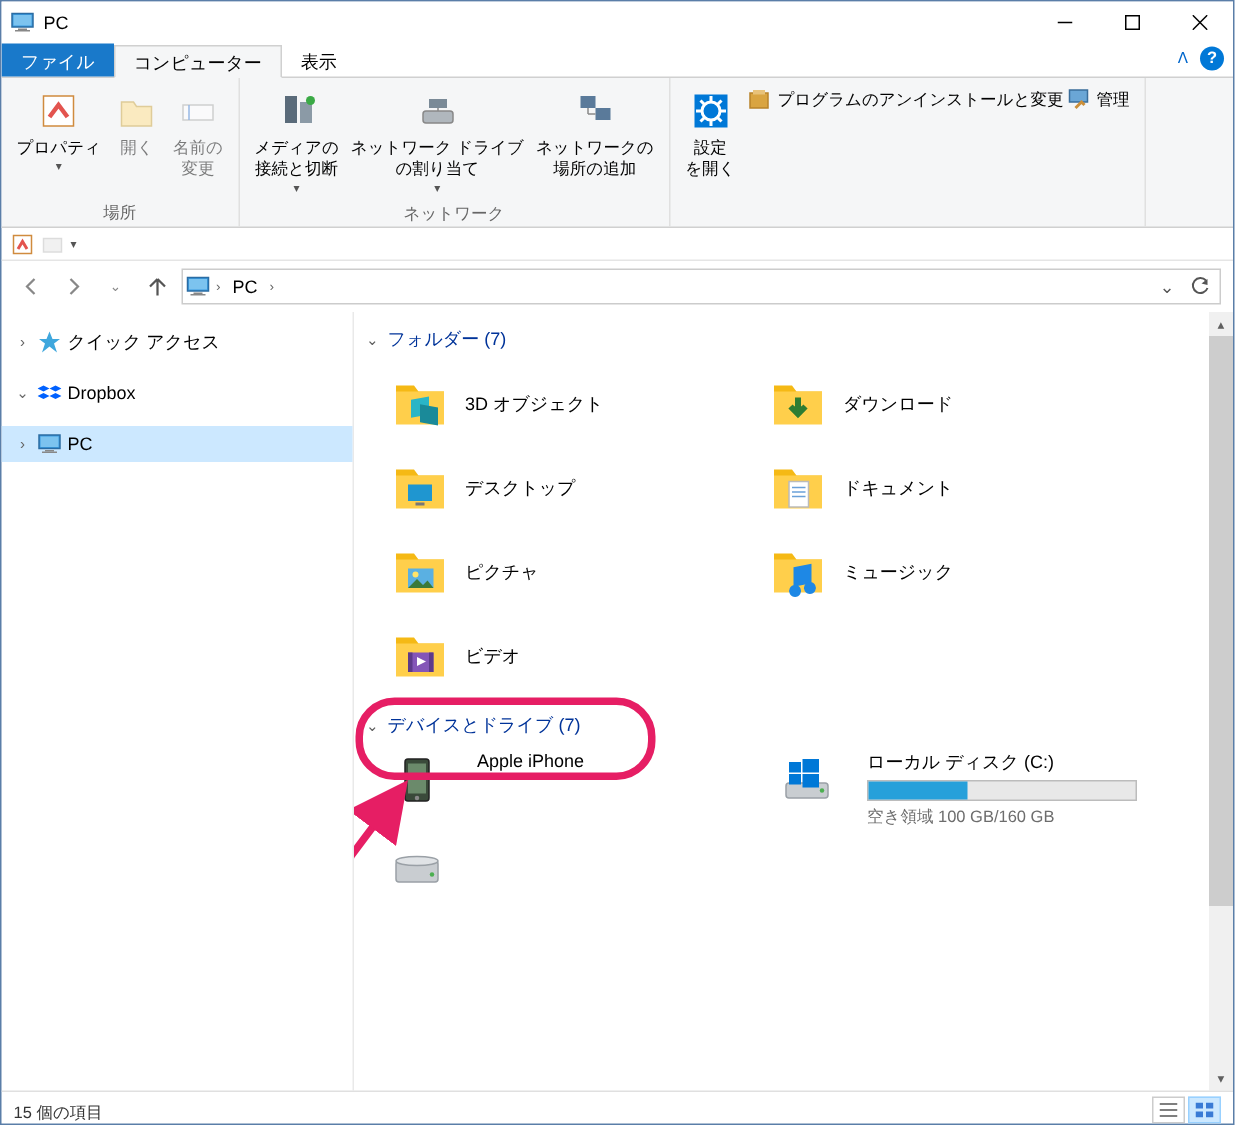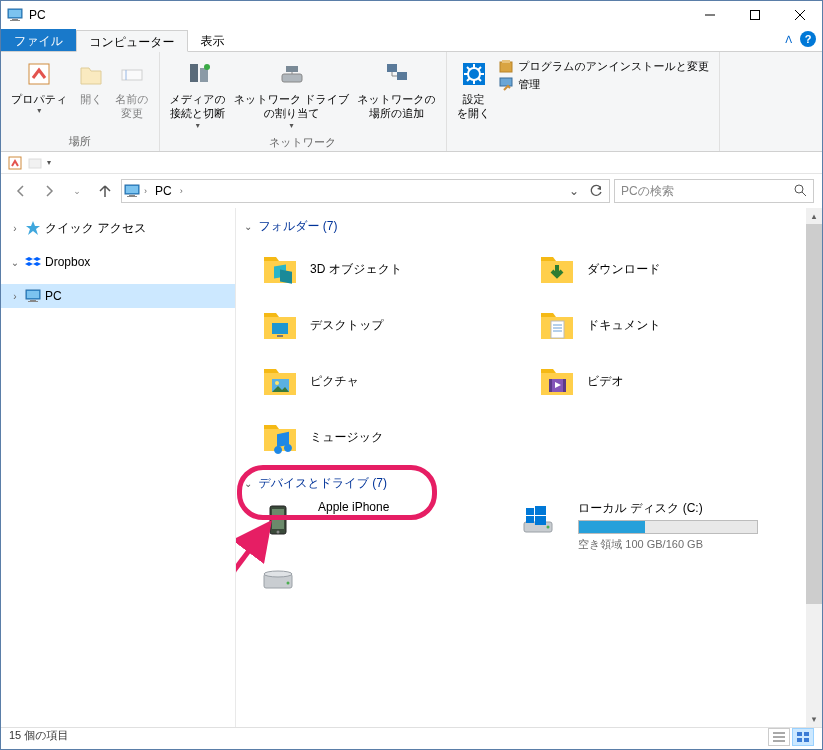--- a/index.html
+++ b/index.html
@@ -23,21 +23,21 @@
 
 .ribbon { height: 100px; background: #f5f6f7; display: flex; border-bottom: 1px solid #d0d0d0; }
 .ribbon-group { border-right: 1px solid #e0e0e0; padding: 4px 6px 2px; display: flex; flex-direction: column; }
 .ribbon-group .items { display: flex; flex: 1; align-items: flex-start; }
 .ribbon-group .label { text-align: center; font-size: 11px; color: #666; padding-top: 2px; }
 .ribbon-btn { display: flex; flex-direction: column; align-items: center; padding: 2px 4px; text-align: center; font-size: 11px; line-height: 1.3; min-width: 40px; }
 .ribbon-btn.disabled { opacity: 0.5; }
 .ribbon-btn .ico { width: 32px; height: 32px; display: flex; align-items: center; justify-content: center; margin-bottom: 2px; }
 .ribbon-btn .ico svg { width: 28px; height: 28px; }
 .ribbon-btn .caret { font-size: 8px; color: #555; }
-.ribbon-list { display: flex; flex-direction: column; gap: 2px; padding: 2px 4px; font-size: 11px; }
+.ribbon-list { display: flex; flex-direction: row; gap: 2px; padding: 2px 4px; font-size: 11px; }
 .ribbon-list-item { display: flex; align-items: center; gap: 4px; }
 .ribbon-list-item .small-ico { width: 16px; height: 16px; }
 
 
 .qat { height: 22px; display: flex; align-items: center; gap: 4px; padding: 0 6px; border-bottom: 1px solid #e5e5e5; }
 .qat .qico { width: 16px; height: 16px; display: flex; align-items: center; justify-content: center; }
 
 
 .navbar { height: 34px; display: flex; align-items: center; gap: 4px; padding: 4px 8px; }
 .nav-arrow { width: 24px; height: 24px; display: flex; align-items: center; justify-content: center; color: #888; }
@@ -54,39 +54,39 @@
 .main { display: flex; height: 519px; }
 .sidebar { width: 235px; border-right: 1px solid #e9e9e9; padding: 8px 0; }
 .tree-item { display: flex; align-items: center; height: 24px; padding-left: 8px; gap: 4px; }
 .tree-item.selected { background: #cce8ff; }
 .tree-exp { width: 12px; text-align: center; color: #666; font-size: 10px; }
 .tree-ico { width: 16px; height: 16px; display: flex; align-items: center; justify-content: center; }
 
 .content { flex: 1; padding: 6px 0 0 4px; position: relative; overflow: hidden; }
 .section-header { display: flex; align-items: center; gap: 6px; padding: 4px 4px; color: #003399; font-size: 12px; }
 .section-header .chev { color: #5a5a5a; font-size: 10px; }
-.folder-grid { display: grid; grid-template-columns: 250px 250px; gap: 4px 27px; padding: 4px 0 8px 20px; }
+.folder-grid { display: grid; grid-template-columns: 250px 250px; gap: 4px 2px; padding: 4px 0 8px 20px; }
 .folder-item { display: flex; align-items: center; gap: 10px; height: 52px; }
 .folder-ico { width: 40px; height: 40px; display: flex; align-items: center; justify-content: center; }
 .folder-name { font-size: 12px; }
 
 .drive-grid { display: grid; grid-template-columns: 250px 250px; gap: 4px 10px; padding: 4px 0 8px 20px; }
 .drive-item { display: flex; align-items: flex-start; gap: 22px; min-height: 54px; }
 .drive-ico { width: 36px; height: 36px; display: flex; align-items: center; justify-content: center; margin-top: 2px; }
 .drive-info { display: flex; flex-direction: column; gap: 3px; }
 .drive-bar { width: 180px; height: 14px; border: 1px solid #bcbcbc; background: #e8e8e8; position: relative; }
 .drive-bar-fill { height: 100%; background: #26a0da; }
 .drive-sub { font-size: 11px; color: #6d6d6d; }
 
 .scrollbar { position: absolute; right: 0; top: 0; width: 16px; height: 100%; background: #f0f0f0; }
 .scroll-btn { width: 16px; height: 16px; background: #f0f0f0; display: flex; align-items: center; justify-content: center; color: #606060; font-size: 9px; }
 .scroll-thumb { width: 16px; background: #cdcdcd; position: absolute; }
 
 
-.statusbar { position: absolute; bottom: 0; left: 0; right: 0; height: 22px; border-top: 1px solid #e0e0e0; display: flex; align-items: flex-start; padding: 0 8px; font-size: 11px; color: #333; }
+.statusbar { position: absolute; bottom: 0; left: 0; right: 0; height: 22px; border-top: 1px solid #e0e0e0; display: flex; align-items: flex-end; padding: 0 8px; font-size: 11px; color: #333; }
 .statusbar .view-btns { margin-left: auto; display: flex; gap: 2px; }
 .view-btn { width: 22px; height: 18px; border: 1px solid #ccc; display: flex; align-items: center; justify-content: center; }
 .view-btn.active { background: #cce8ff; border-color: #99d1ff; }
 
 
 .annot-circle { position: absolute; border: 5px solid #e61e64; border-radius: 26px; pointer-events: none; z-index: 50; }
 .annot-arrow { position: absolute; pointer-events: none; z-index: 50; }
 
 
 .fld-yellow { fill: #ffcf4b; }
@@ -299,27 +299,20 @@
     <span class="addr-btns">
       <span class="addr-btn">⌄</span>
       <span class="addr-btn">
           <svg width="14" height="14">
             <path d="M11 3 A5 5 0 1 0 12 8" fill="none" stroke="#555" stroke-width="1.3"></path>
             <path d="M12 2 L12 6 L8 5 z" fill="#555"></path>
           </svg>
         </span>
     </span>
   </div>
-  <div class="searchbox">
-    <span>PCの検索</span>
-    <span class="mag"><svg width="14" height="14">
-          <circle cx="6" cy="6" r="4" fill="none" stroke="#555"></circle>
-          <line x1="9" y1="9" x2="13" y2="13" stroke="#555"></line>
-        </svg></span>
-  </div>
 </div>
 
 <div class="main">
   <div class="sidebar">
     <div class="tree-item">
       <span class="tree-exp">›</span>
       <span class="tree-ico">
           <svg viewBox="0 0 16 16">
             <path d="M8 1 L10 6 L15 6 L11 9 L13 15 L8 11 L3 15 L5 9 L1 6 L6 6 Z" fill="#3fa7dd"></path>
           </svg>
@@ -413,37 +406,37 @@
               <path d="M12 31 l6 -6 l4 4 l3 -3 l4 5 z" fill="#3a7a3a"></path>
             </svg>
           </span>
           <span class="folder-name">ピクチャ</span>
         </div>
         <div class="folder-item">
           <span class="folder-ico">
             <svg viewBox="0 0 40 40" width="40" height="40">
               <path class="fld-tab" d="M4 8 h12 l3 4 h17 v2 H4 z"></path>
               <path class="fld-yellow" d="M4 12 h32 v22 H4 z"></path>
+              <path d="M18 30 a3 3 0 1 0 0.1 0 M18 30 v-12 l10 -2 v12 a3 3 0 1 1 -0.1 0" fill="#1e88e5" stroke="#1e88e5" stroke-width="2"></path>
+            </svg>
+          </span>
+          <span class="folder-name">ミュージック</span>
+        </div>
+        <div class="folder-item">
+          <span class="folder-ico">
+            <svg viewBox="0 0 40 40" width="40" height="40">
+              <path class="fld-tab" d="M4 8 h12 l3 4 h17 v2 H4 z"></path>
+              <path class="fld-yellow" d="M4 12 h32 v22 H4 z"></path>
               <rect x="12" y="18" width="17" height="13" fill="#8456b8"></rect>
               <rect x="12" y="18" width="3" height="13" fill="#5d3a8a"></rect>
               <rect x="26" y="18" width="3" height="13" fill="#5d3a8a"></rect>
               <path d="M18 21 l6 3 l-6 3 z" fill="#fff"></path>
             </svg>
           </span>
           <span class="folder-name">ビデオ</span>
-        </div>
-        <div class="folder-item">
-          <span class="folder-ico">
-            <svg viewBox="0 0 40 40" width="40" height="40">
-              <path class="fld-tab" d="M4 8 h12 l3 4 h17 v2 H4 z"></path>
-              <path class="fld-yellow" d="M4 12 h32 v22 H4 z"></path>
-              <path d="M18 30 a3 3 0 1 0 0.1 0 M18 30 v-12 l10 -2 v12 a3 3 0 1 1 -0.1 0" fill="#1e88e5" stroke="#1e88e5" stroke-width="2"></path>
-            </svg>
-          </span>
-          <span class="folder-name">ミュージック</span>
         </div>
       </div>
 
     <div class="section-header">
       <span class="chev">⌄</span>
       <span>デバイスとドライブ (7)</span>
     </div>
     <div class="drive-grid" id="drive-grid">
         <div class="drive-item">
           <span class="drive-ico">

